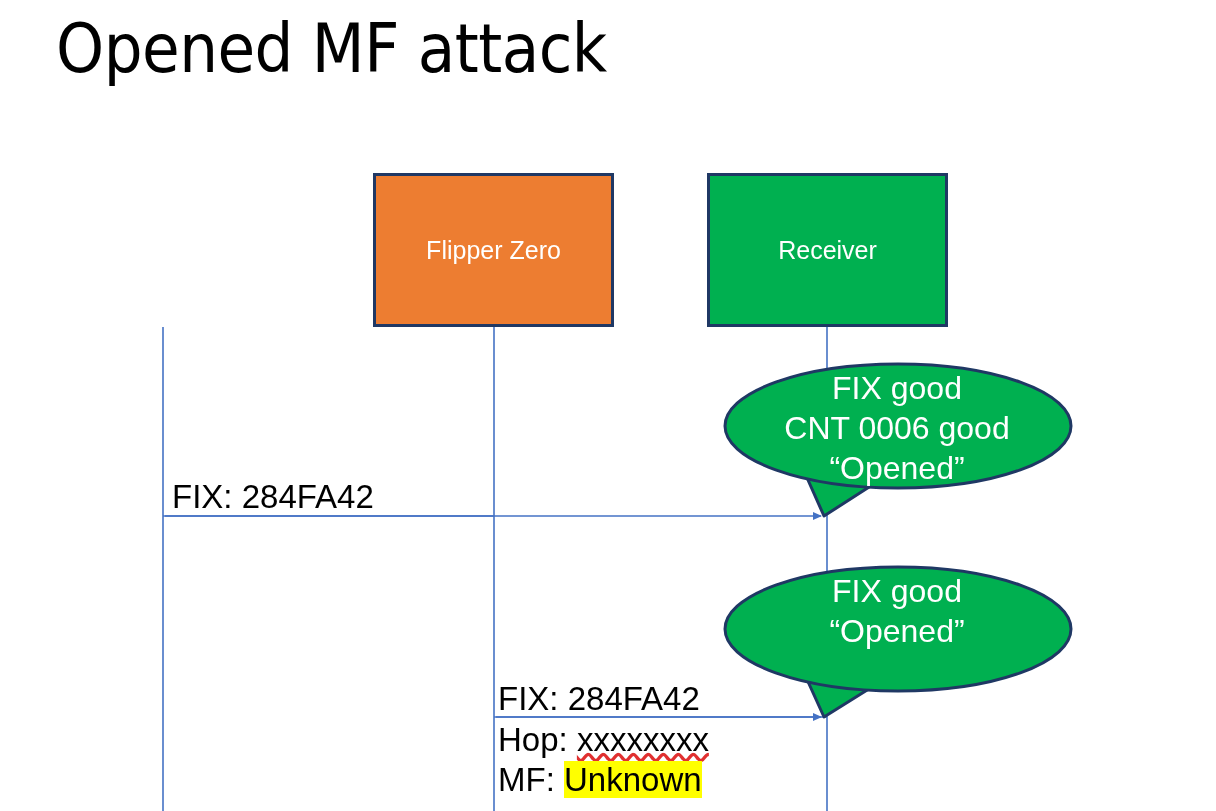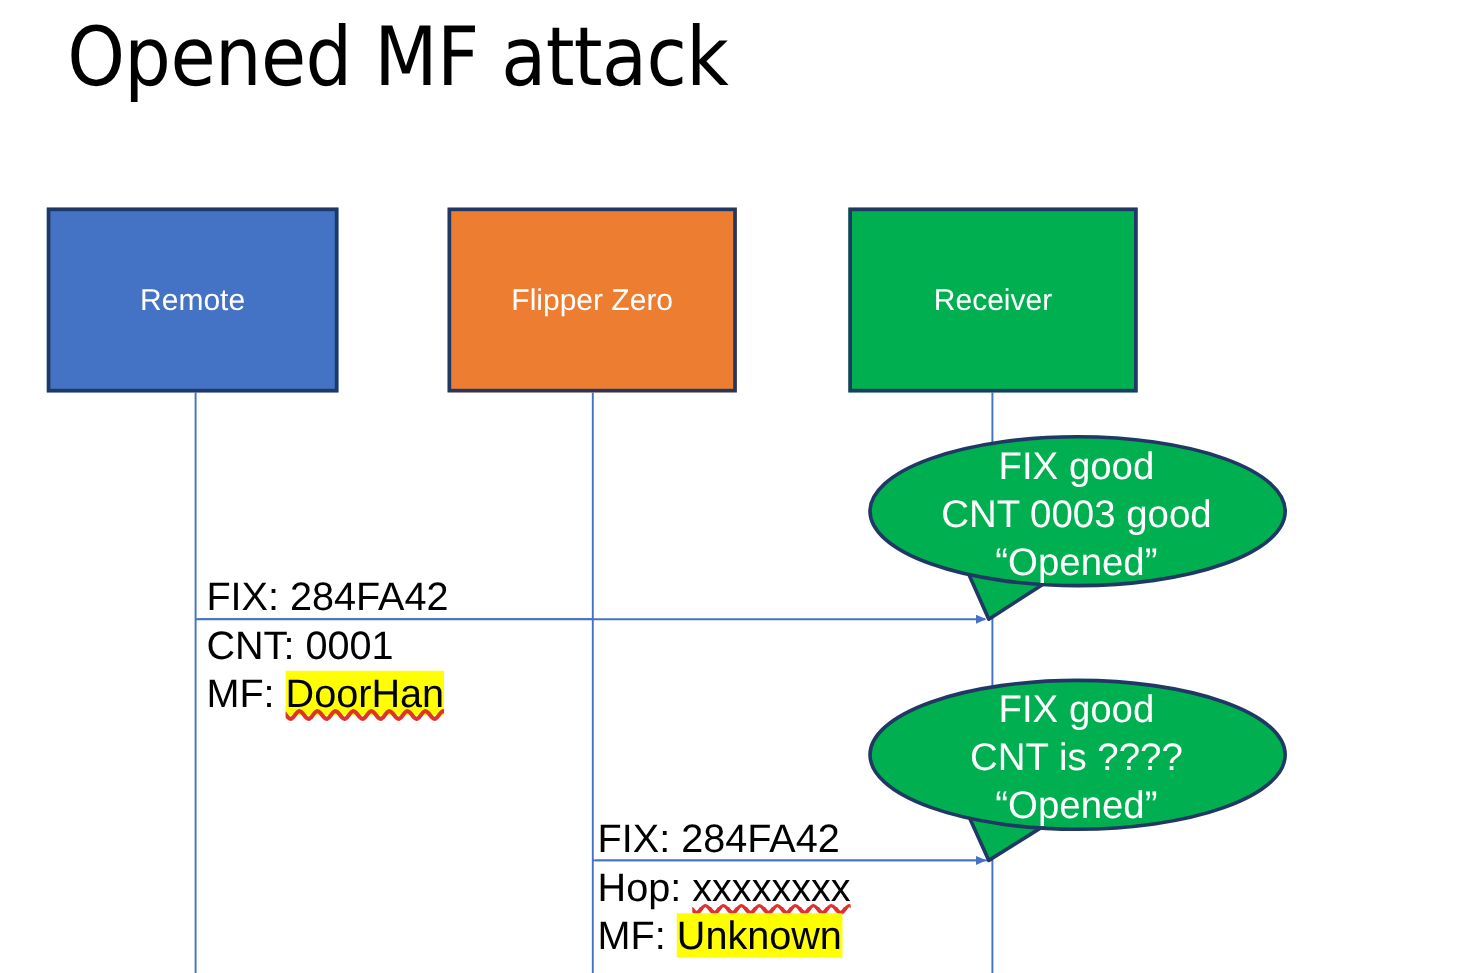--- a/index.html
+++ b/index.html
@@ -117,48 +117,38 @@
       <path d="M 800,462 L 824,516 L 880,480 Z" fill="#00B050" stroke="#1F3864" stroke-width="3" stroke-linejoin="round"></path>
       <ellipse cx="898" cy="426" rx="173" ry="62" fill="#00B050" stroke="#1F3864" stroke-width="3"></ellipse>
     </g>
 
     <g>
       <path d="M 800,664 L 824,717 L 880,682 Z" fill="#00B050" stroke="#1F3864" stroke-width="3" stroke-linejoin="round"></path>
       <ellipse cx="898" cy="629" rx="173" ry="62" fill="#00B050" stroke="#1F3864" stroke-width="3"></ellipse>
     </g>
   </svg>
 
-  <div class="node-box" id="box-remote">
-    <span class="node-label">Remote</span>
-  </div>
   <div class="node-box" id="box-flipper">
     <span class="node-label">Flipper Zero</span>
   </div>
   <div class="node-box" id="box-receiver">
     <span class="node-label">Receiver</span>
   </div>
 
   <div class="bubble-text" id="bubble1-text">
     <div>FIX good</div>
-    <div>CNT 0003 good</div>
+    <div>CNT 0006 good</div>
     <div>“Opened”</div>
   </div>
   <div class="bubble-text" id="bubble2-text">
     <div>FIX good</div>
-    <div>CNT is ????</div>
     <div>“Opened”</div>
   </div>
 
   <div class="msg-block" id="msg1-line1">FIX: 284FA42</div>
-  <div class="msg-block" id="msg1-rest">
-    <div>CNT: 0001</div>
-    <div>
-      <span>MF: </span><span class="hl sp">DoorHan</span>
-    </div>
-  </div>
 
   <div class="msg-block" id="msg2-line1">FIX: 284FA42</div>
   <div class="msg-block" id="msg2-rest">
     <div>
       <span>Hop: </span><span class="sp">xxxxxxxx</span>
     </div>
     <div>
       <span>MF: </span><span class="hl">Unknown</span>
     </div>
   </div>

